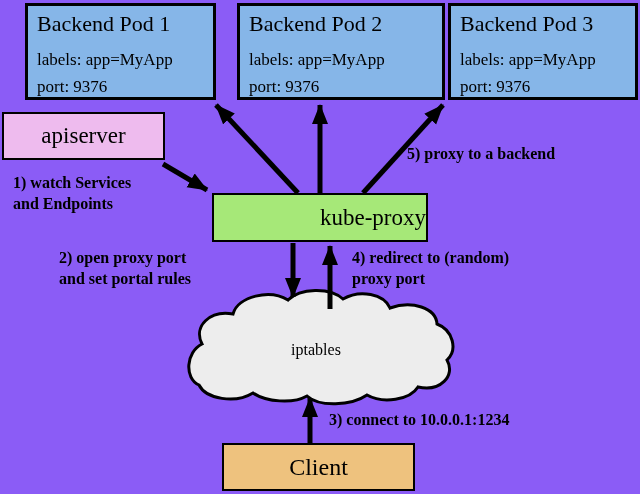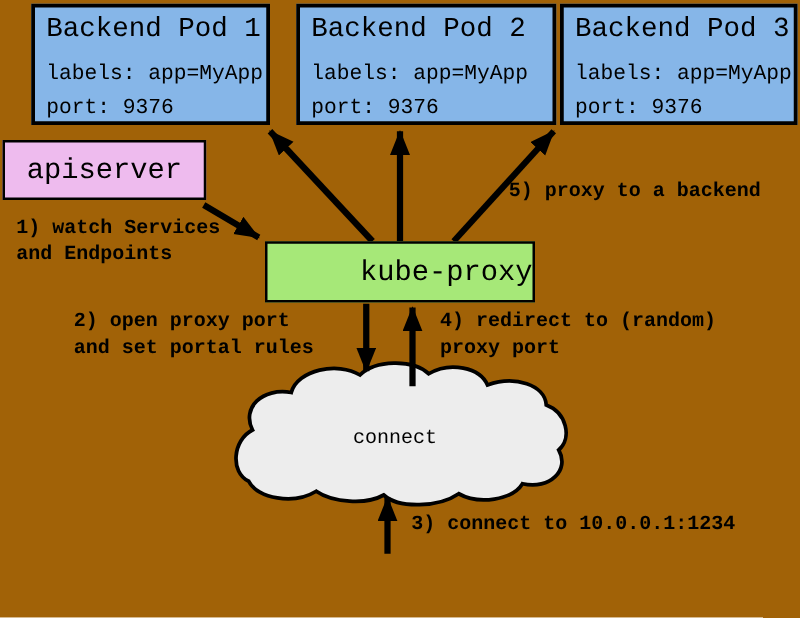--- a/index.html
+++ b/index.html
@@ -1,18 +1,18 @@
 <!DOCTYPE html>
 <html style="--pod_fill: #86b6e8; --apiserver_fill: #eebbee; --kube_proxy_fill: #a6e878; --client_fill: #eec27e; --cloud_fill: #ededed; --line_color: #000000; --background: #ffffff;"><head>
 <meta charset="utf-8">
 <style>
   html,body{margin:0;padding:0;background:#fff;}
   .stage{
-    position:relative;width:640px;height:494px;background:#a16207;overflow:hidden;
-    font-family:Liberation Mono, monospace;color:#000;
+    position:relative;width:640px;height:494px;background:#8b5cf6;overflow:hidden;
+    font-family:Liberation Serif, serif;color:#000;
   }
   .arrow-layer{position:absolute;left:0;top:0;width:640px;height:494px;z-index:1;}
   .box{position:absolute;box-sizing:border-box;z-index:2;}
   .pod{
     background:var(--pod_fill);border:3px solid var(--line_color);
     width:191px;height:97px;top:3px;padding-left:9px;
   }
   .pod1{left:25px;}
   .pod2{left:237px;width:208px;}
   .pod3{left:448px;width:190px;}
@@ -98,22 +98,25 @@
   </div>
 
   <div class="box titled apiserver">
     <span>apiserver</span>
   </div>
 
   <div class="box titled kubeproxy">
     <span>kube-proxy</span>
   </div>
 
+  <div class="box titled client">
+    <span>Client</span>
+  </div>
 
-  <div class="cloud-label">connect</div>
+  <div class="cloud-label">iptables</div>
 
   <div class="annotation step1">1) watch Services
 and Endpoints</div>
   <div class="annotation step2">2) open proxy port
 and set portal rules</div>
   <div class="annotation step3">3) connect to 10.0.0.1:1234</div>
   <div class="annotation step4">4) redirect to (random)
 proxy port</div>
   <div class="annotation step5">5) proxy to a backend</div>
 

